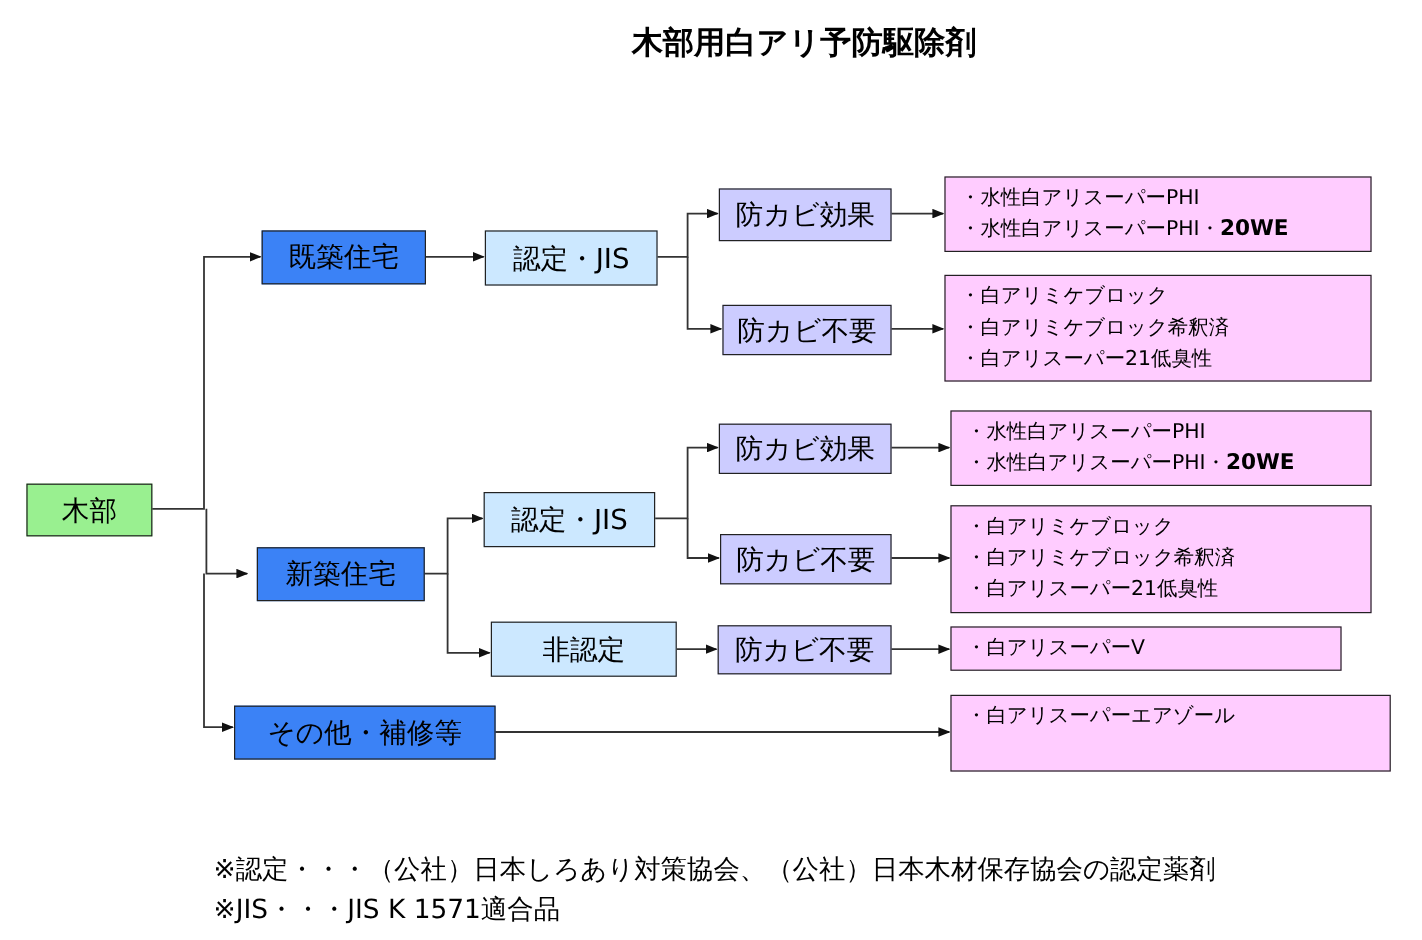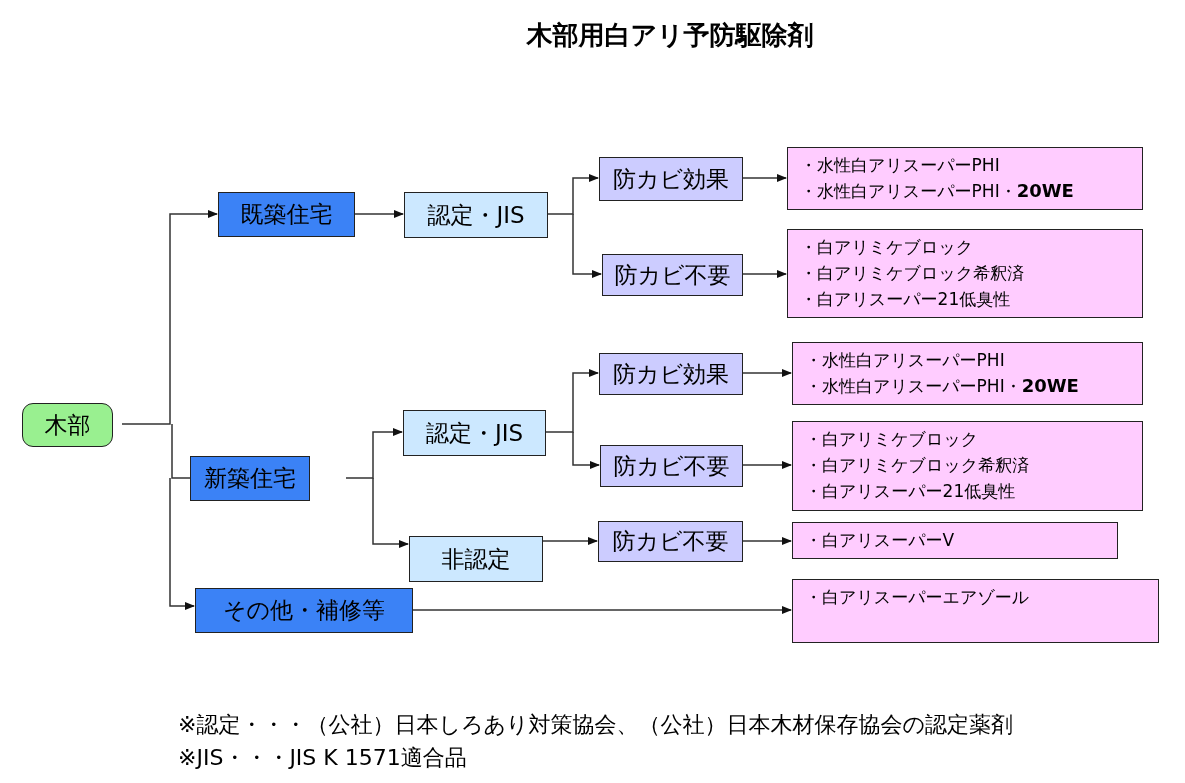--- a/index.html
+++ b/index.html
@@ -49,40 +49,40 @@
     <path d="M573,432 V465 H599" marker-end="url(#arr)"></path>
     <path d="M742,373 H791" marker-end="url(#arr)"></path>
     <path d="M742,465 H791" marker-end="url(#arr)"></path>
     <path d="M542,541 H597" marker-end="url(#arr)"></path>
     <path d="M742,541 H791" marker-end="url(#arr)"></path>
 
     <path d="M412,610 H791" marker-end="url(#arr)"></path>
   </g>
 </svg>
 
-<div class="node green" style="left:22px;top:403px;width:91px;height:44px;border-radius:11px;">木部</div>
+<div class="node green" style="left:22px;top:403px;width:105px;height:44px;">木部</div>
 
 <div class="node lime" style="left:218px;top:192px;width:137px;height:45px;">既築住宅</div>
 <div class="node blue" style="left:404px;top:192px;width:144px;height:46px;">認定・JIS</div>
 <div class="node lav" style="left:599px;top:157px;width:144px;height:44px;">防カビ効果</div>
 <div class="node lav" style="left:602px;top:254px;width:141px;height:42px;">防カビ不要</div>
 
 <div class="pink" style="left:787px;top:147px;width:356px;height:63px;">
   <div class="item"><span>・水性白アリスーパーPHI</span></div>
   <div class="item"><span>・水性白アリスーパーPHI・</span><span class="b">20WE</span></div>
 </div>
 <div class="pink" style="left:787px;top:229px;width:356px;height:89px;">
   <div class="item">・白アリミケブロック</div>
   <div class="item">・白アリミケブロック希釈済</div>
   <div class="item">・白アリスーパー21低臭性</div>
 </div>
 
-<div class="node lime" style="left:190px;top:456px;width:120px;height:45px;">新築住宅</div>
+<div class="node lime" style="left:214px;top:456px;width:140px;height:45px;">新築住宅</div>
 <div class="node blue" style="left:403px;top:410px;width:143px;height:46px;">認定・JIS</div>
-<div class="node blue" style="left:409px;top:518px;width:134px;height:46px;margin-top:18px;">非認定</div>
+<div class="node blue" style="left:409px;top:518px;width:155px;height:46px;">非認定</div>
 <div class="node lav" style="left:599px;top:353px;width:144px;height:42px;">防カビ効果</div>
 <div class="node lav" style="left:600px;top:445px;width:143px;height:42px;">防カビ不要</div>
 <div class="node lav" style="left:598px;top:521px;width:145px;height:41px;">防カビ不要</div>
 
 <div class="pink" style="left:792px;top:342px;width:351px;height:63px;">
   <div class="item"><span>・水性白アリスーパーPHI</span></div>
   <div class="item"><span>・水性白アリスーパーPHI・</span><span class="b">20WE</span></div>
 </div>
 <div class="pink" style="left:792px;top:421px;width:351px;height:90px;">
   <div class="item">・白アリミケブロック</div>

